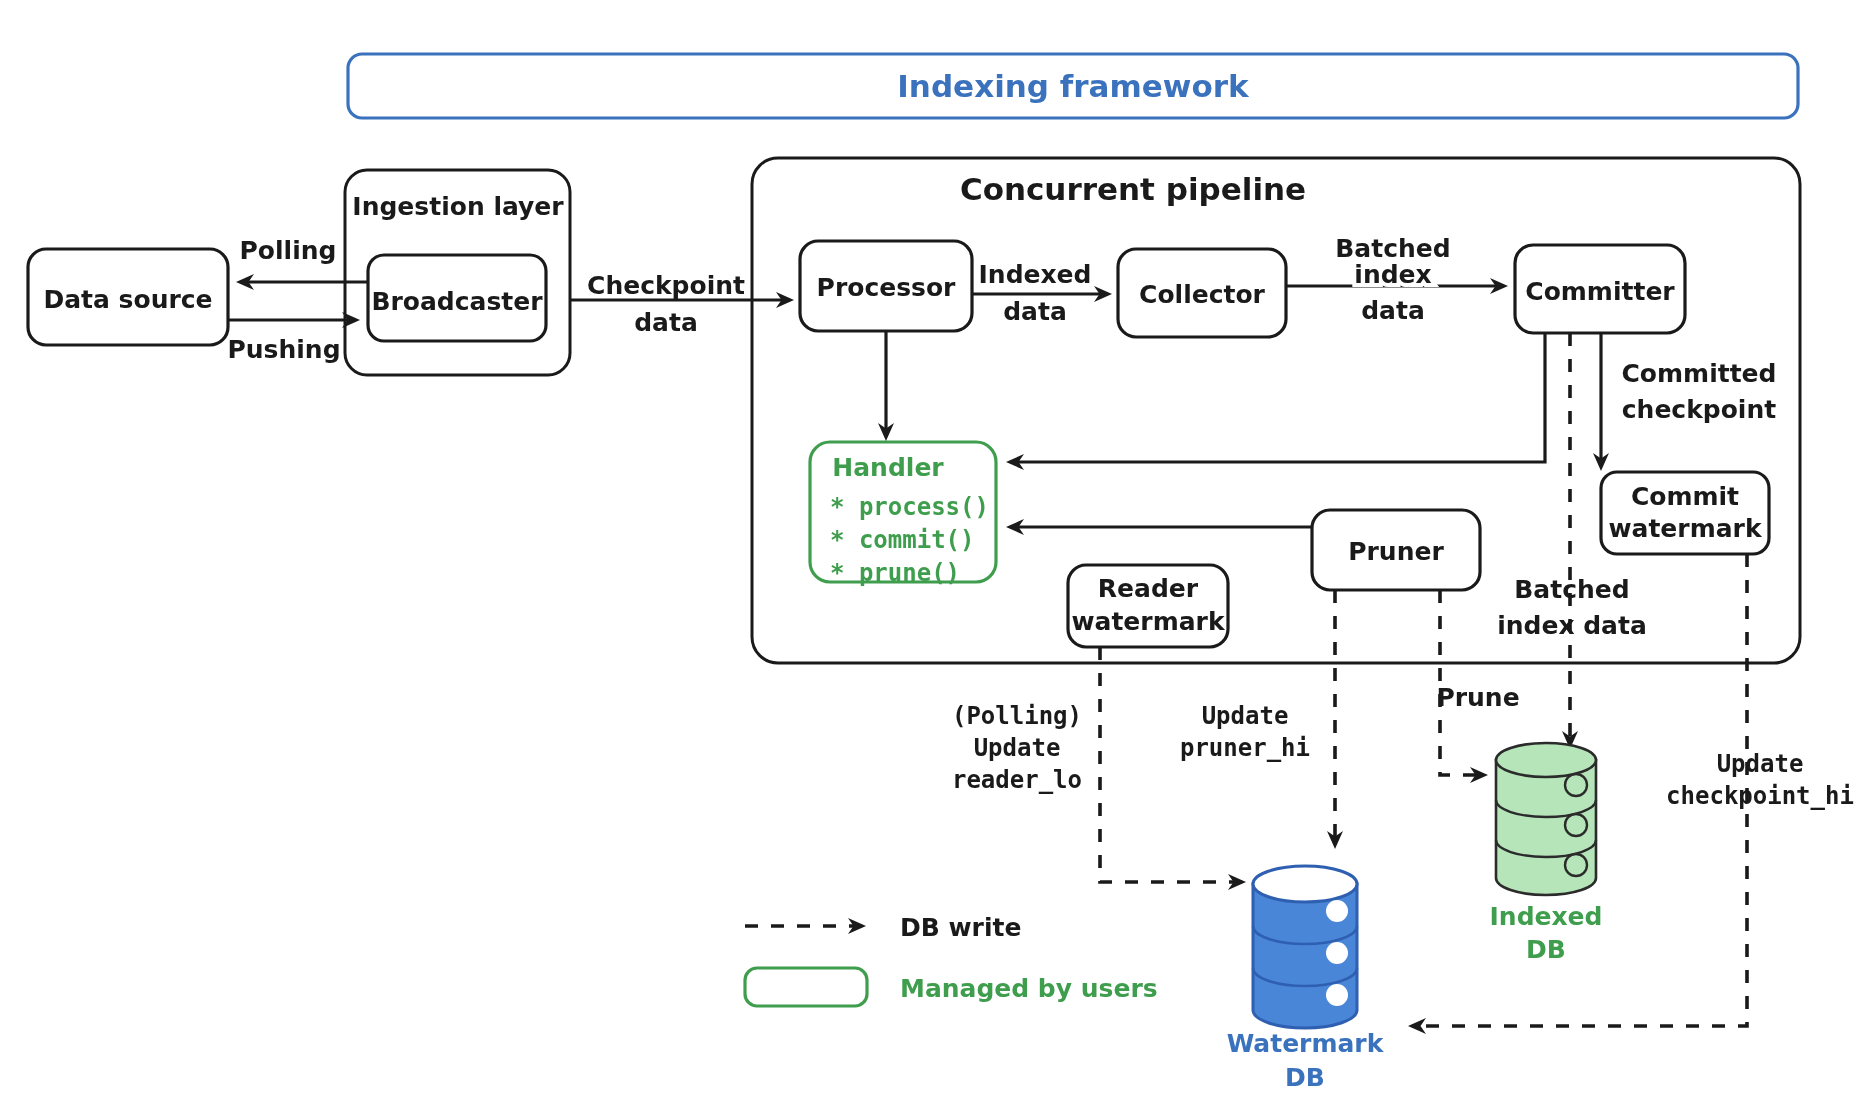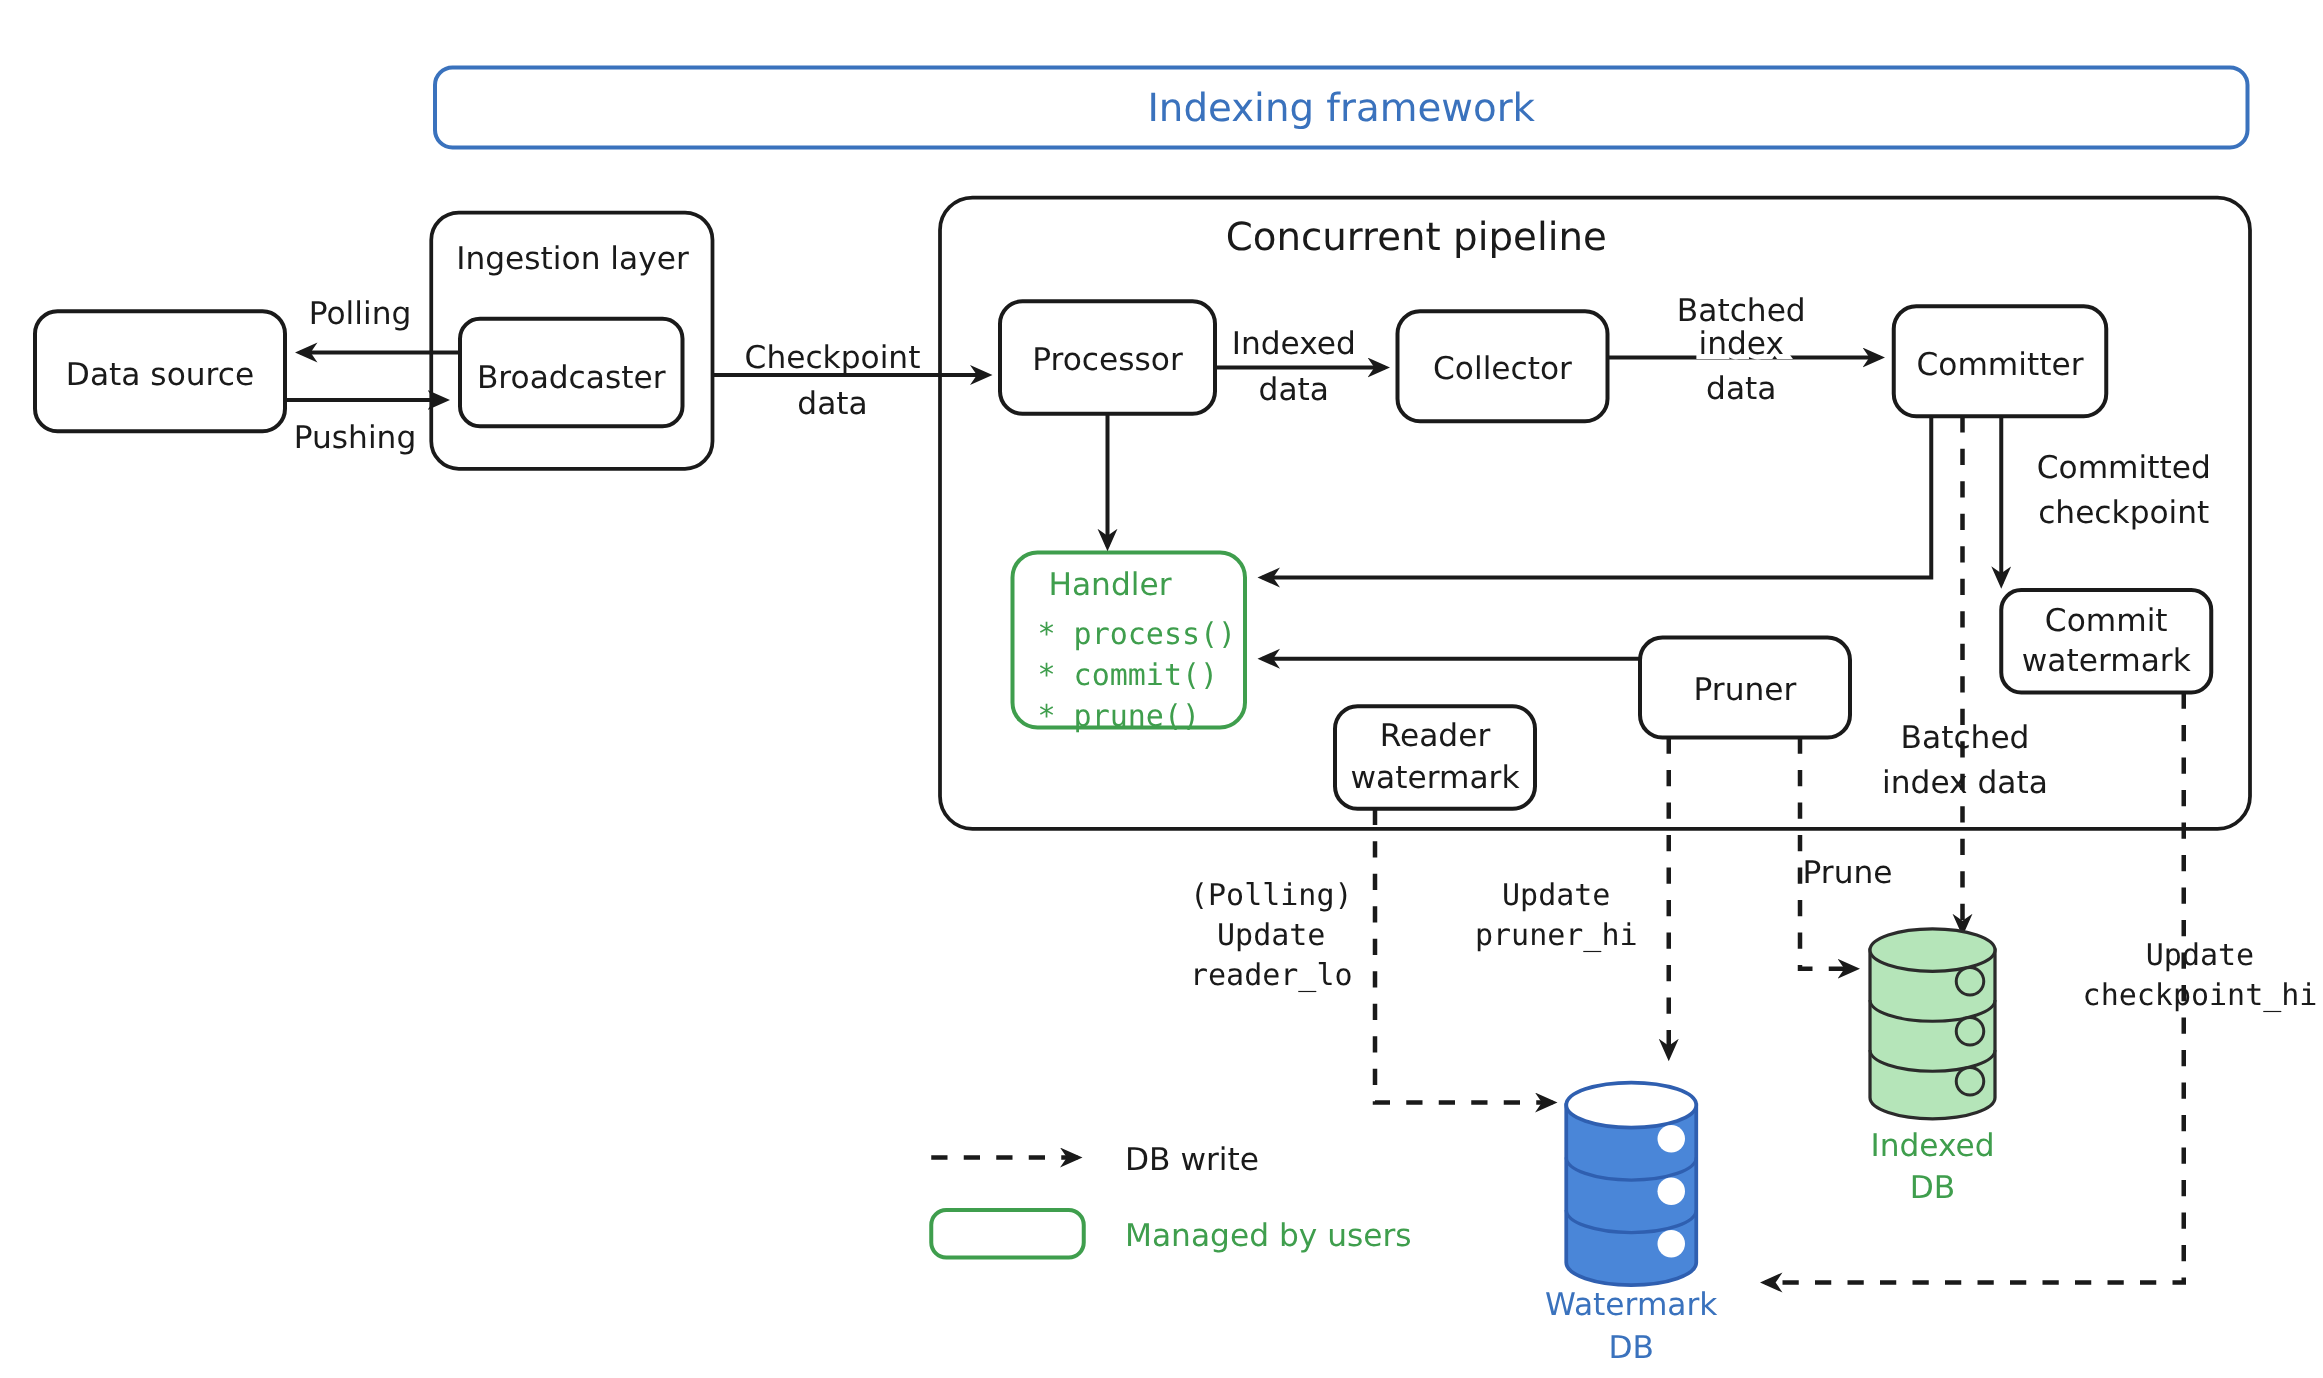--- a/index.html
+++ b/index.html
@@ -10,20 +10,21 @@
   body {
     width: 1858px;
     height: 1102px;
     overflow: hidden;
     font-family: "DejaVu Sans", sans-serif;
   }
   #diagram-root {
     position: relative;
     width: 1644px;
     height: 1102px;
+    font-weight: bold;
   }
   svg#diagram {
     display: block;
     width: 1858px;
     height: 1102px;
   }
   .box-stroke {
     fill: #ffffff;
     stroke: #1a1a1a;
     stroke-width: 3.2;

